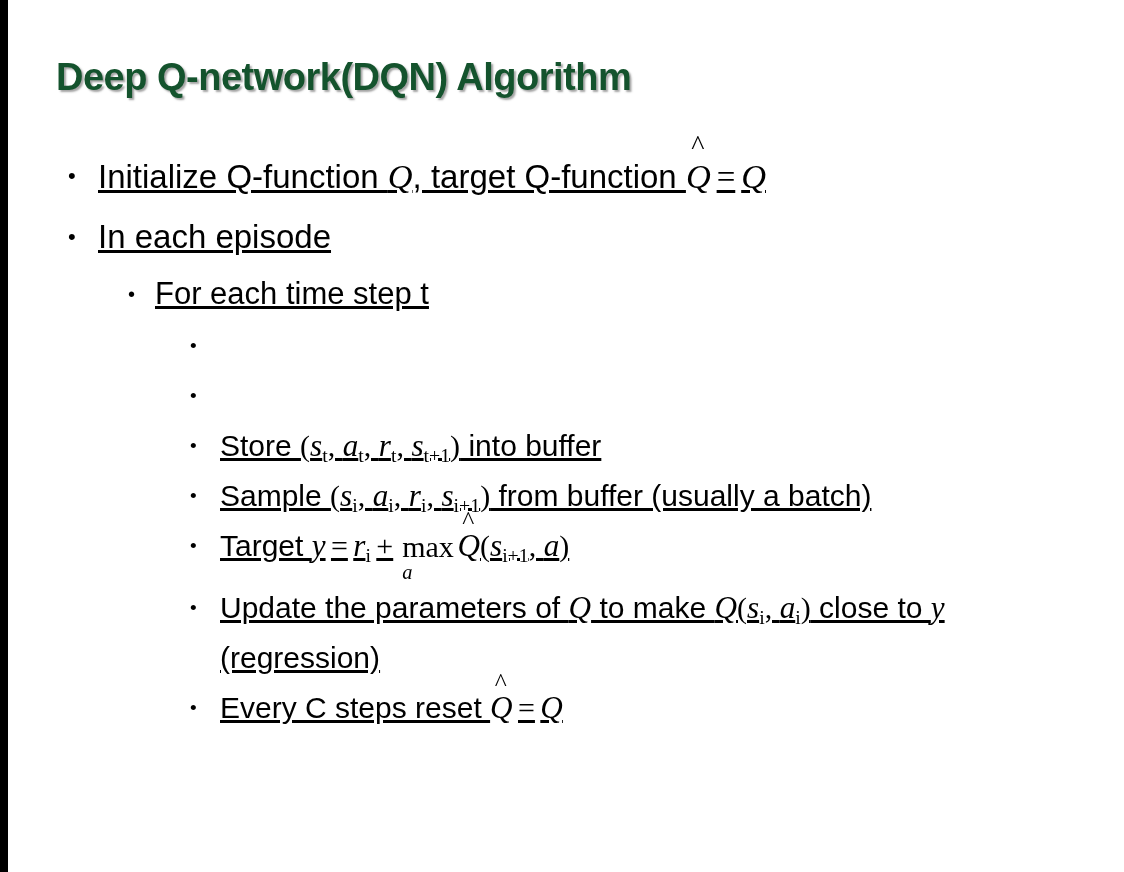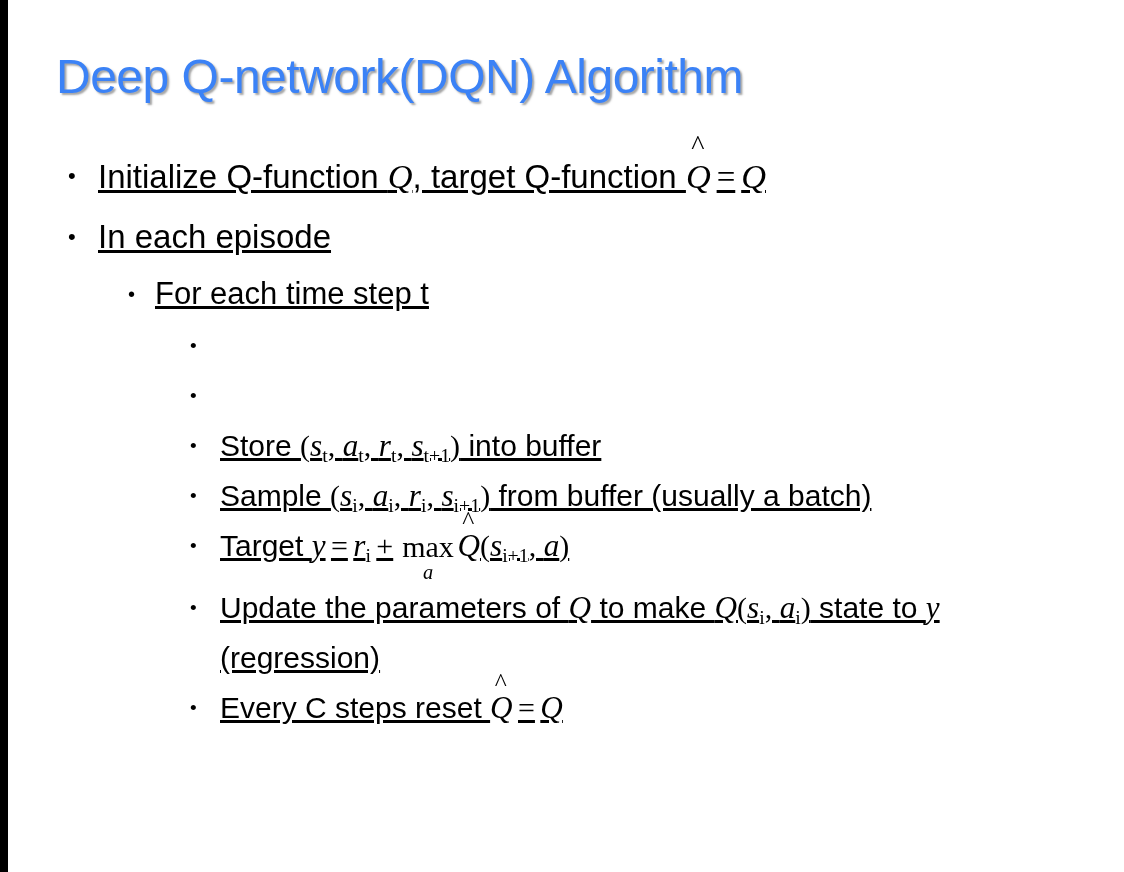--- a/index.html
+++ b/index.html
@@ -25,25 +25,25 @@
     height: 872px;
     background: #000000;
   }
 
   
   .title {
     position: absolute;
     left: 56px;
     top: 46px;
     font-family: "Liberation Sans", sans-serif;
-    font-weight: normal;
-    font-size: 48px;
+    font-weight: bold;
+    font-size: 38px;
     line-height: 62px;
     letter-spacing: -0.5px;
-    color: #3b82f6;
+    color: #14532d;
     text-shadow: 2px 2px 2px rgba(90,90,90,0.55);
     white-space: nowrap;
   }
 
   
   .body {
     position: absolute;
     left: 0;
     top: 146px;
     width: 1124px;
@@ -121,21 +121,21 @@
     top: -0.52em;
     transform: translateX(-54%);
     font-family: "Liberation Serif", "DejaVu Serif", serif;
     font-style: normal;
     font-size: 0.82em;
     line-height: 1;
   }
   .maxop {
     display: inline-flex;
     flex-direction: column;
-    align-items: center;
+    align-items: flex-start;
     justify-content: flex-start;
     vertical-align: baseline;
     line-height: 1;
     margin: 1px 0.12em;
     position: relative;
     top: 0.02em;
   }
   .maxop .mx-top {
     font-family: "Liberation Serif", "DejaVu Serif", serif;
     font-style: normal;
@@ -195,21 +195,21 @@
     <div class="bullet-row lvl3">
       <span class="marker">•</span>
       <span class="btext"><span>Target </span><span class="nowrap"><span class="mi">y</span><span class="op">=</span><span class="mi">r</span><sub>i</sub><span class="op">+</span><span class="maxop">
               <span class="mx-top">max</span>
               <span class="mx-bot">a</span>
             </span><span class="hat mi"><span>Q</span><span class="hatmark">^</span></span><span class="mr">(</span><span class="mi">s</span><sub>i+1</sub><span class="mr">, </span><span class="mi">a</span><span class="mr">)</span></span></span>
     </div>
 
     <div class="bullet-row lvl3">
       <span class="marker">•</span>
-      <span class="btext"><span>Update the parameters of </span><span class="mi">Q</span><span> to make </span><span class="nowrap"><span class="mi">Q</span><span class="mr">(</span><span class="mi">s</span><sub>i</sub><span class="mr">, </span><span class="mi">a</span><sub>i</sub><span class="mr">)</span></span><span> state to </span><span class="mi">y</span><span> (regression)</span></span>
+      <span class="btext"><span>Update the parameters of </span><span class="mi">Q</span><span> to make </span><span class="nowrap"><span class="mi">Q</span><span class="mr">(</span><span class="mi">s</span><sub>i</sub><span class="mr">, </span><span class="mi">a</span><sub>i</sub><span class="mr">)</span></span><span> close to </span><span class="mi">y</span><span> (regression)</span></span>
     </div>
 
     <div class="bullet-row lvl3">
       <span class="marker">•</span>
       <span class="btext"><span>Every C steps reset </span><span class="nowrap"><span class="hat mi"><span>Q</span><span class="hatmark">^</span></span><span class="op">=</span><span class="mi">Q</span></span></span>
     </div>
 
   </div>
 </div>
 

